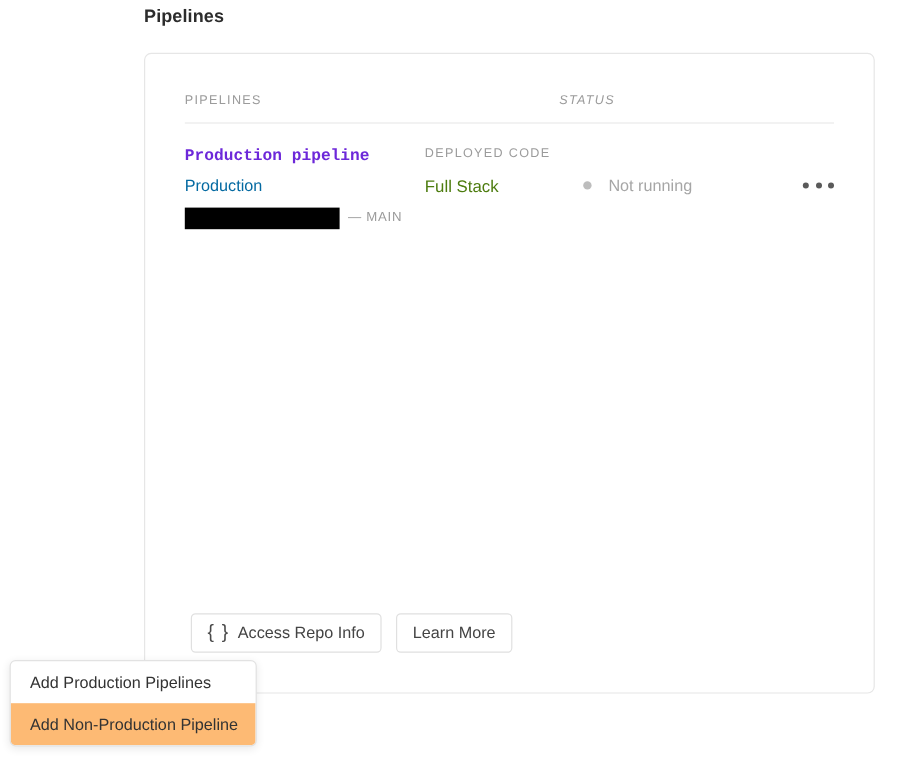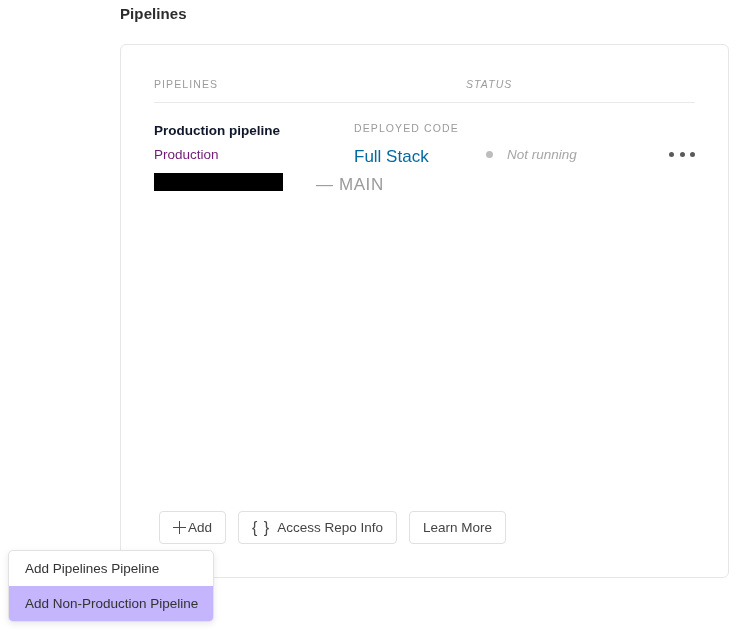--- a/index.html
+++ b/index.html
@@ -75,56 +75,56 @@
     right: 33px;
     top: 72px;
     height: 76px;
   }
   .row-title {
     position: absolute;
     left: 0;
     top: 6px;
     font-size: 13.5px;
     font-weight: bold;
-    color: #0f172a;
-    white-space: nowrap;
+    color: #6d28d9;
+    white-space: nowrap;
+    font-family: Liberation Mono, monospace;
   }
   .row-sub {
     position: absolute;
     left: 0;
     top: 30px;
     font-size: 13.5px;
-    color: #701a75;
+    color: #0369a1;
     white-space: nowrap;
     text-align: right;
   }
   .redaction-bar {
     position: absolute;
     left: 0px;
     top: 56px;
     width: 129px;
     height: 18px;
     background: #000000;
   }
   .branch-label {
     position: absolute;
     left: 136px;
     top: 58px;
-    font-size: 17px;
+    font-size: 11px;
     color: #9b9b9b;
     letter-spacing: 0.6px;
     white-space: nowrap;
-    margin-left: 26px;
   }
   .deployed-value {
     position: absolute;
     left: 200px;
     top: 30px;
-    font-size: 17px;
-    color: #0369a1;
+    font-size: 14px;
+    color: #4d7c0f;
     white-space: nowrap;
   }
   .status-wrap {
     position: absolute;
     left: 332px;
     top: 30px;
     display: flex;
     align-items: center;
     white-space: nowrap;
   }
@@ -132,21 +132,20 @@
     width: 7px;
     height: 7px;
     border-radius: 50%;
     background: #bdbdbd;
     display: inline-block;
     margin-right: 14px;
   }
   .status-text {
     font-size: 13.5px;
     color: #a6a6a6;
-    font-style: italic;
   }
   .row-menu {
     position: absolute;
     right: 0px;
     top: 28px;
     width: 26px;
     height: 18px;
     display: flex;
     align-items: center;
     justify-content: space-between;
@@ -231,21 +230,21 @@
   .menu-item {
     height: 35px;
     display: flex;
     align-items: center;
     padding-left: 16px;
     font-size: 13.5px;
     color: #333333;
     cursor: pointer;
     white-space: nowrap;
   }
-  .menu-item.highlighted { background: #c4b5fd; }
+  .menu-item.highlighted { background: #fdba74; }
 </style>
 </head>
 <body>
 
 <div id="page-title">Pipelines</div>
 
 <div id="pipelines-card">
 
   <div class="table-head">
     <div class="col-head col-pipelines">PIPELINES</div>
@@ -267,37 +266,31 @@
     </div>
     <div class="row-menu">
       <span></span>
       <span></span>
       <span></span>
     </div>
   </div>
 
   <div class="actions">
 
-    <div class="btn">
-      <span class="btn-icon tight">
-        <span class="icon-plus"></span>
-      </span>
-      <span class="btn-label">Add</span>
-    </div>
 
 
     <div class="btn">
       <span class="btn-icon icon-braces">{&nbsp;}</span>
       <span class="btn-label">Access Repo Info</span>
     </div>
 
     <div class="btn">
       <span class="btn-label">Learn More</span>
     </div>
 
   </div>
 
 </div>
 
 <div id="add-menu">
-  <div class="menu-item">Add Pipelines Pipeline</div>
+  <div class="menu-item">Add Production Pipelines</div>
   <div class="menu-item highlighted">Add Non-Production Pipeline</div>
 </div>
 
 </body></html>

